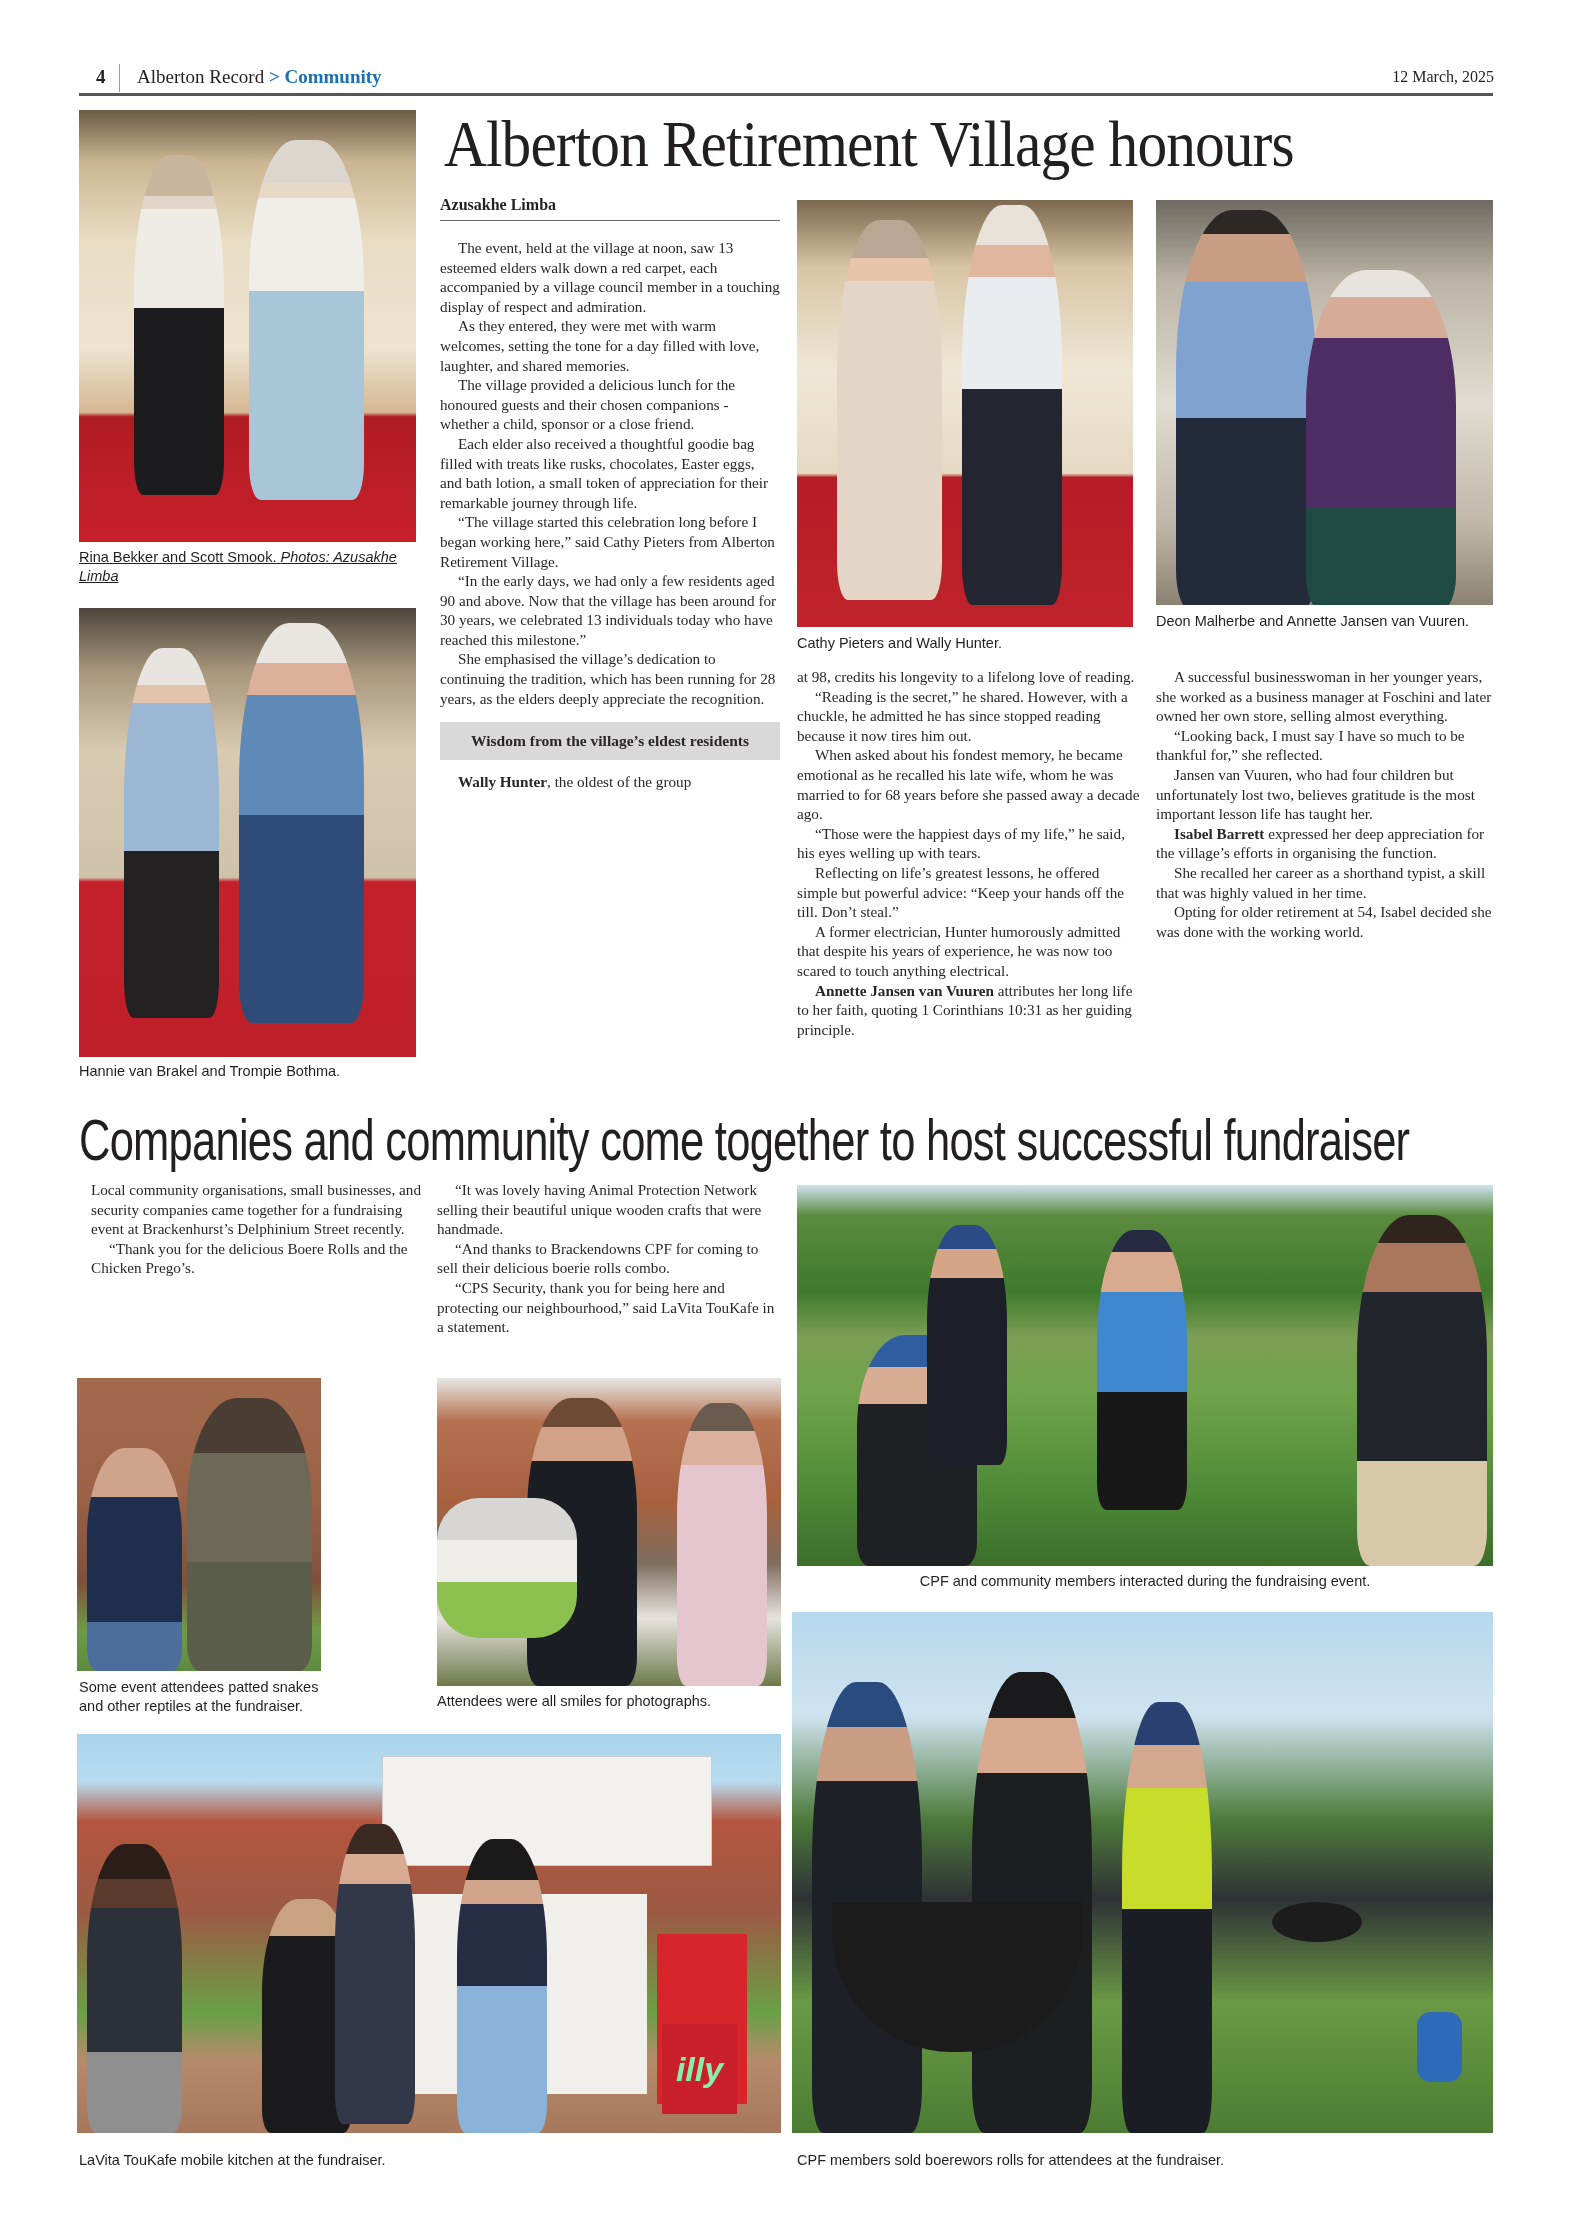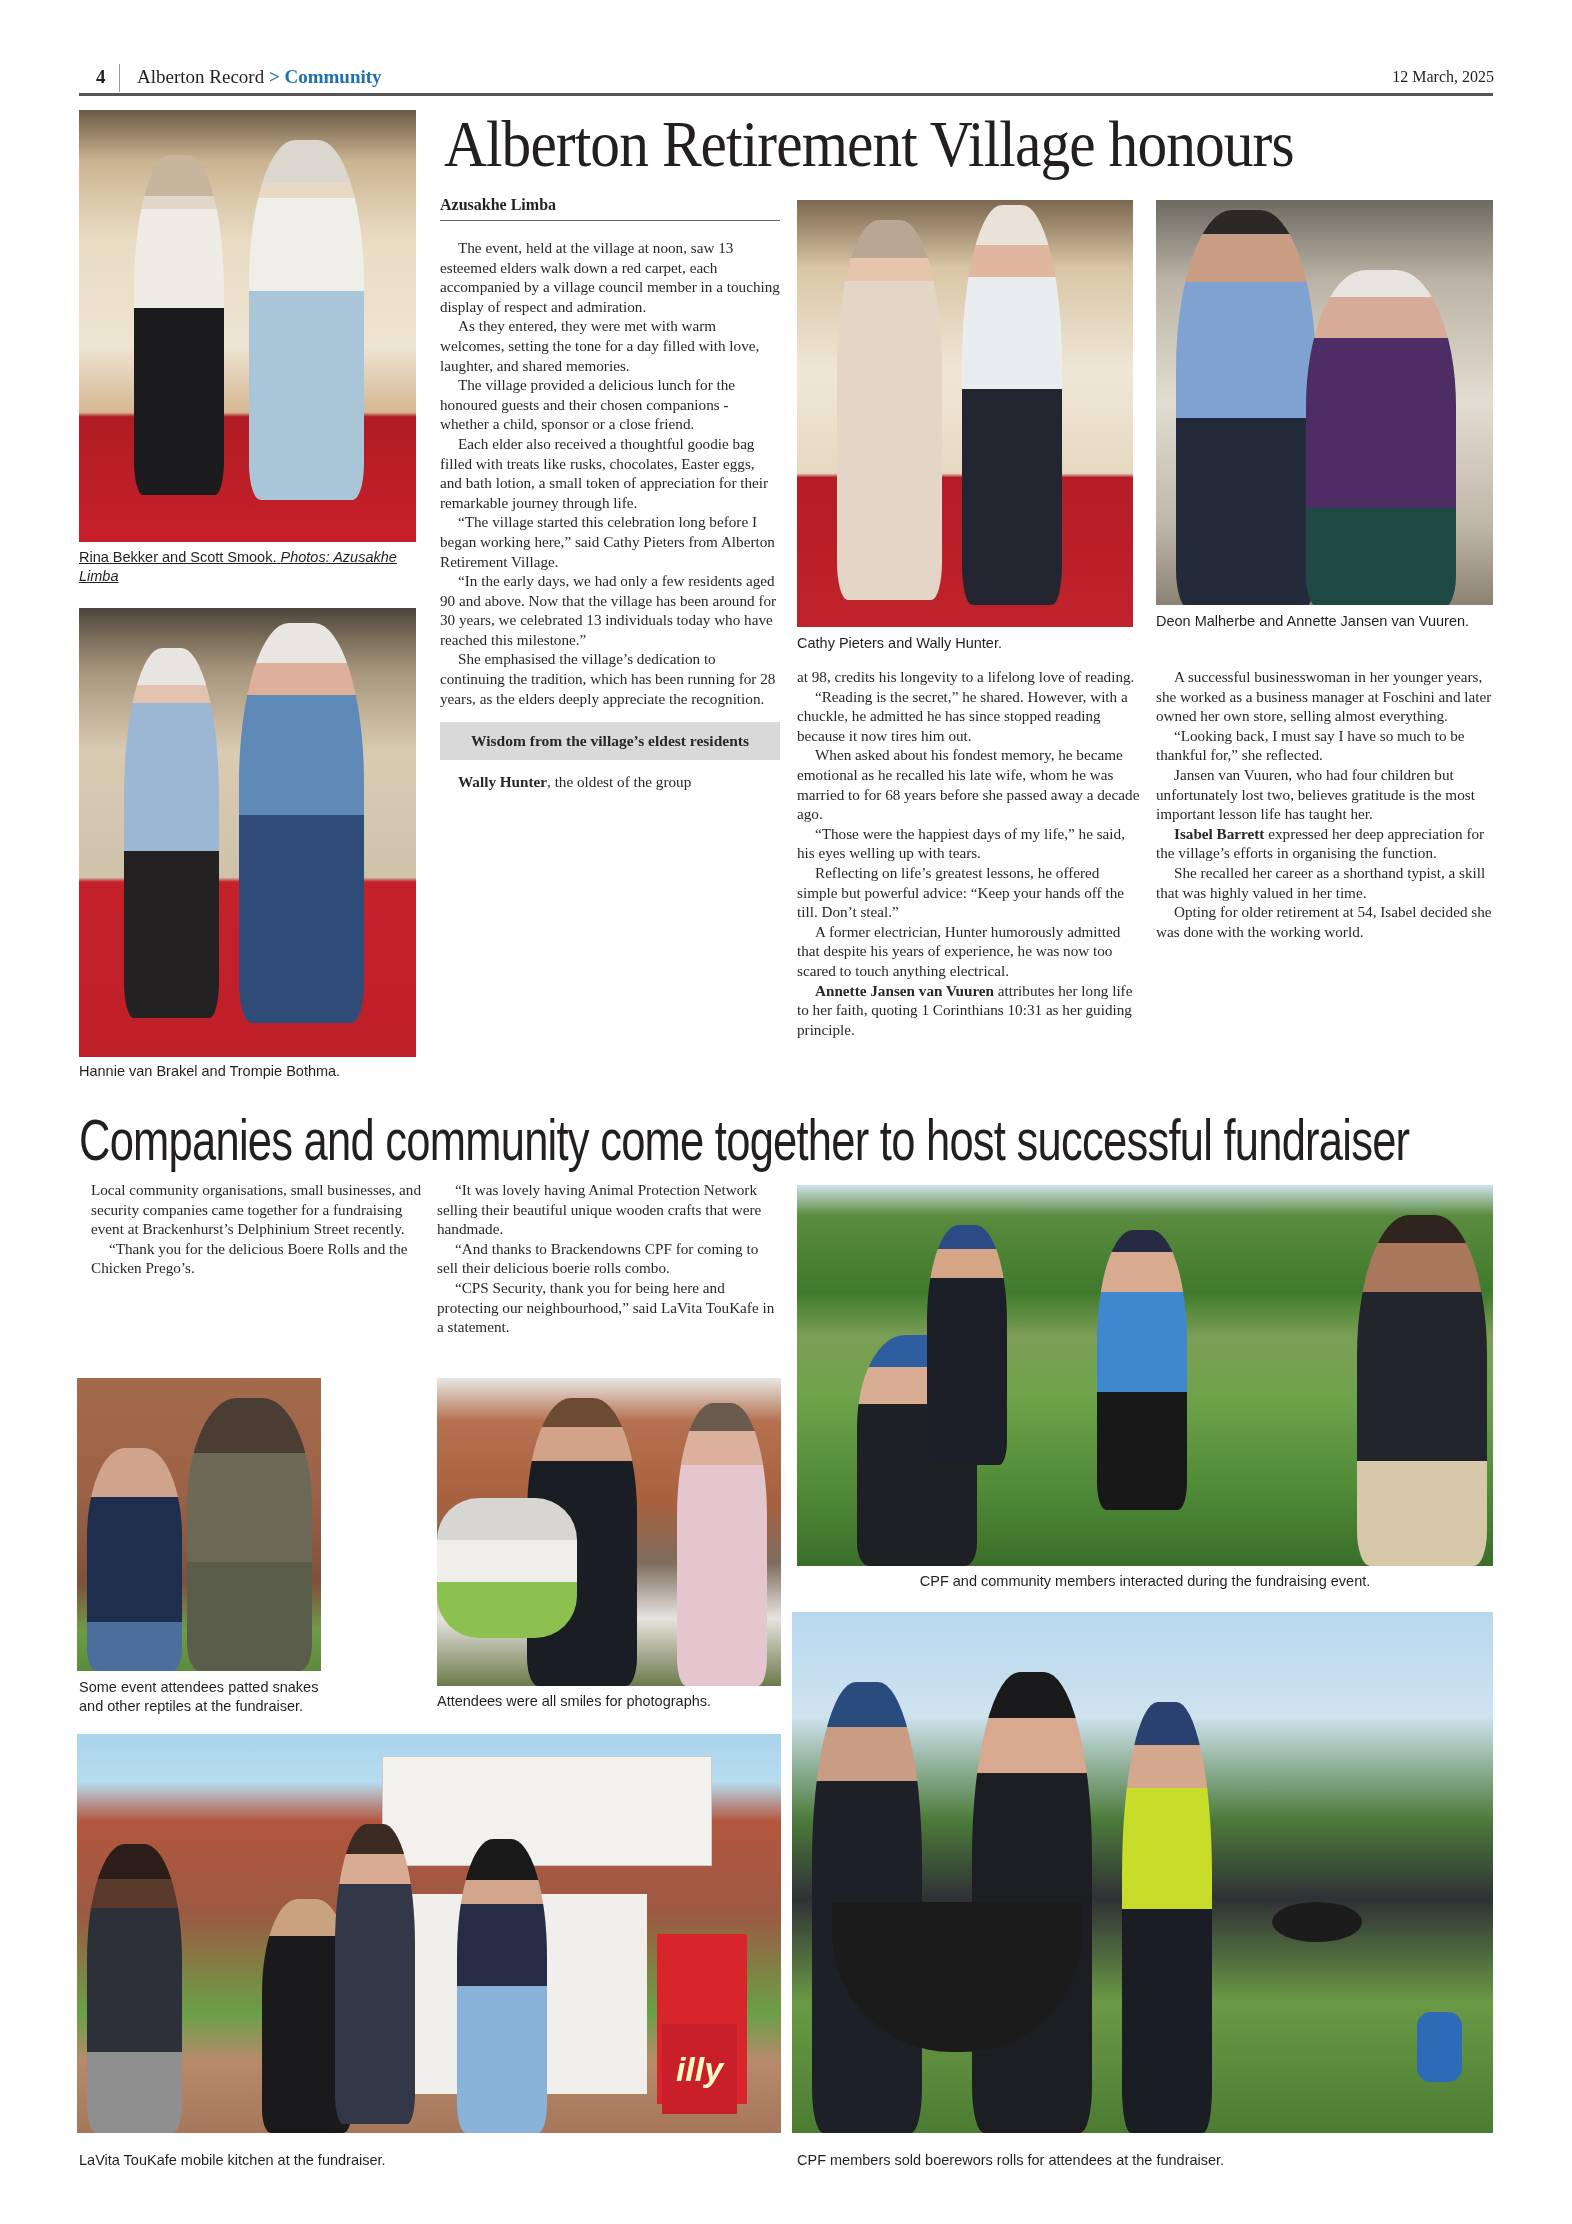--- a/index.html
+++ b/index.html
@@ -160,21 +160,21 @@
   <div class="person" style="left:90px;top:20px;width:110px;height:288px;background:linear-gradient(180deg,#6d4a34 0 10%,#d2a289 10% 22%,#1b1d24 22% 100%);"></div>
   <div class="person" style="left:0px;top:120px;width:140px;height:140px;background:linear-gradient(180deg,#d8d6d3 0 30%,#f0eeeb 30% 60%,#8dc14f 60% 100%);border-radius:30%;"></div>
   <div class="person" style="left:240px;top:25px;width:90px;height:283px;background:linear-gradient(180deg,#6b5a4e 0 10%,#dbb09d 10% 22%,#e5c6cf 22% 100%);"></div>
 </div>
 <div class="abs caption" style="left:437px;top:1692px;width:344px;">Attendees were all smiles for photographs.</div>
 
 <div class="abs photo ph-kitchen" style="left:77px;top:1734px;width:704px;height:399px;">
   <div class="abs" style="left:305px;top:22px;width:330px;height:110px;background:#f3f1ee;border:1px solid #ccc;"></div>
   <div class="abs" style="left:330px;top:160px;width:240px;height:200px;background:#f1efec;"></div>
   <div class="abs" style="left:580px;top:200px;width:90px;height:170px;background:#d7252b;"></div>
-  <div class="abs" style="left:585px;top:290px;width:75px;height:90px;background:#c81f2a;color:#fef9c3;font-family:'Liberation Sans',sans-serif;font-weight:bold;font-style:italic;font-size:34px;text-align:center;line-height:90px;">illy</div>
+  <div class="abs" style="left:585px;top:290px;width:75px;height:90px;background:#c81f2a;color:#86efac;font-family:'Liberation Sans',sans-serif;font-weight:bold;font-style:italic;font-size:34px;text-align:center;line-height:90px;">illy</div>
   <div class="person" style="left:10px;top:110px;width:95px;height:289px;background:linear-gradient(180deg,#2b1e18 0 12%,#5a3a2a 12% 22%,#2c3038 22% 72%,#8f8f8f 72% 100%);"></div>
   <div class="person" style="left:185px;top:165px;width:90px;height:234px;background:linear-gradient(180deg,#c9a27f 0 16%,#1a1a1d 16% 100%);"></div>
   <div class="person" style="left:258px;top:90px;width:80px;height:300px;background:linear-gradient(180deg,#3a2a22 0 10%,#d9ab93 10% 20%,#323847 20% 100%);"></div>
   <div class="person" style="left:380px;top:105px;width:90px;height:294px;background:linear-gradient(180deg,#1a1a1b 0 14%,#d0a58c 14% 22%,#252c44 22% 50%,#8ab3d9 50% 100%);"></div>
 </div>
 <div class="abs caption" style="left:79px;top:2151px;width:704px;">LaVita TouKafe mobile kitchen at the fundraiser.</div>
 
 <div class="abs photo ph-bbq" style="left:792px;top:1612px;width:701px;height:521px;">
   <div class="person" style="left:20px;top:70px;width:110px;height:451px;background:linear-gradient(180deg,#2a4b7e 0 10%,#c99c84 10% 22%,#1d2027 22% 100%);"></div>
   <div class="person" style="left:180px;top:60px;width:120px;height:461px;background:linear-gradient(180deg,#1a1a1c 0 10%,#d7a98f 10% 22%,#1c1e22 22% 100%);"></div>

